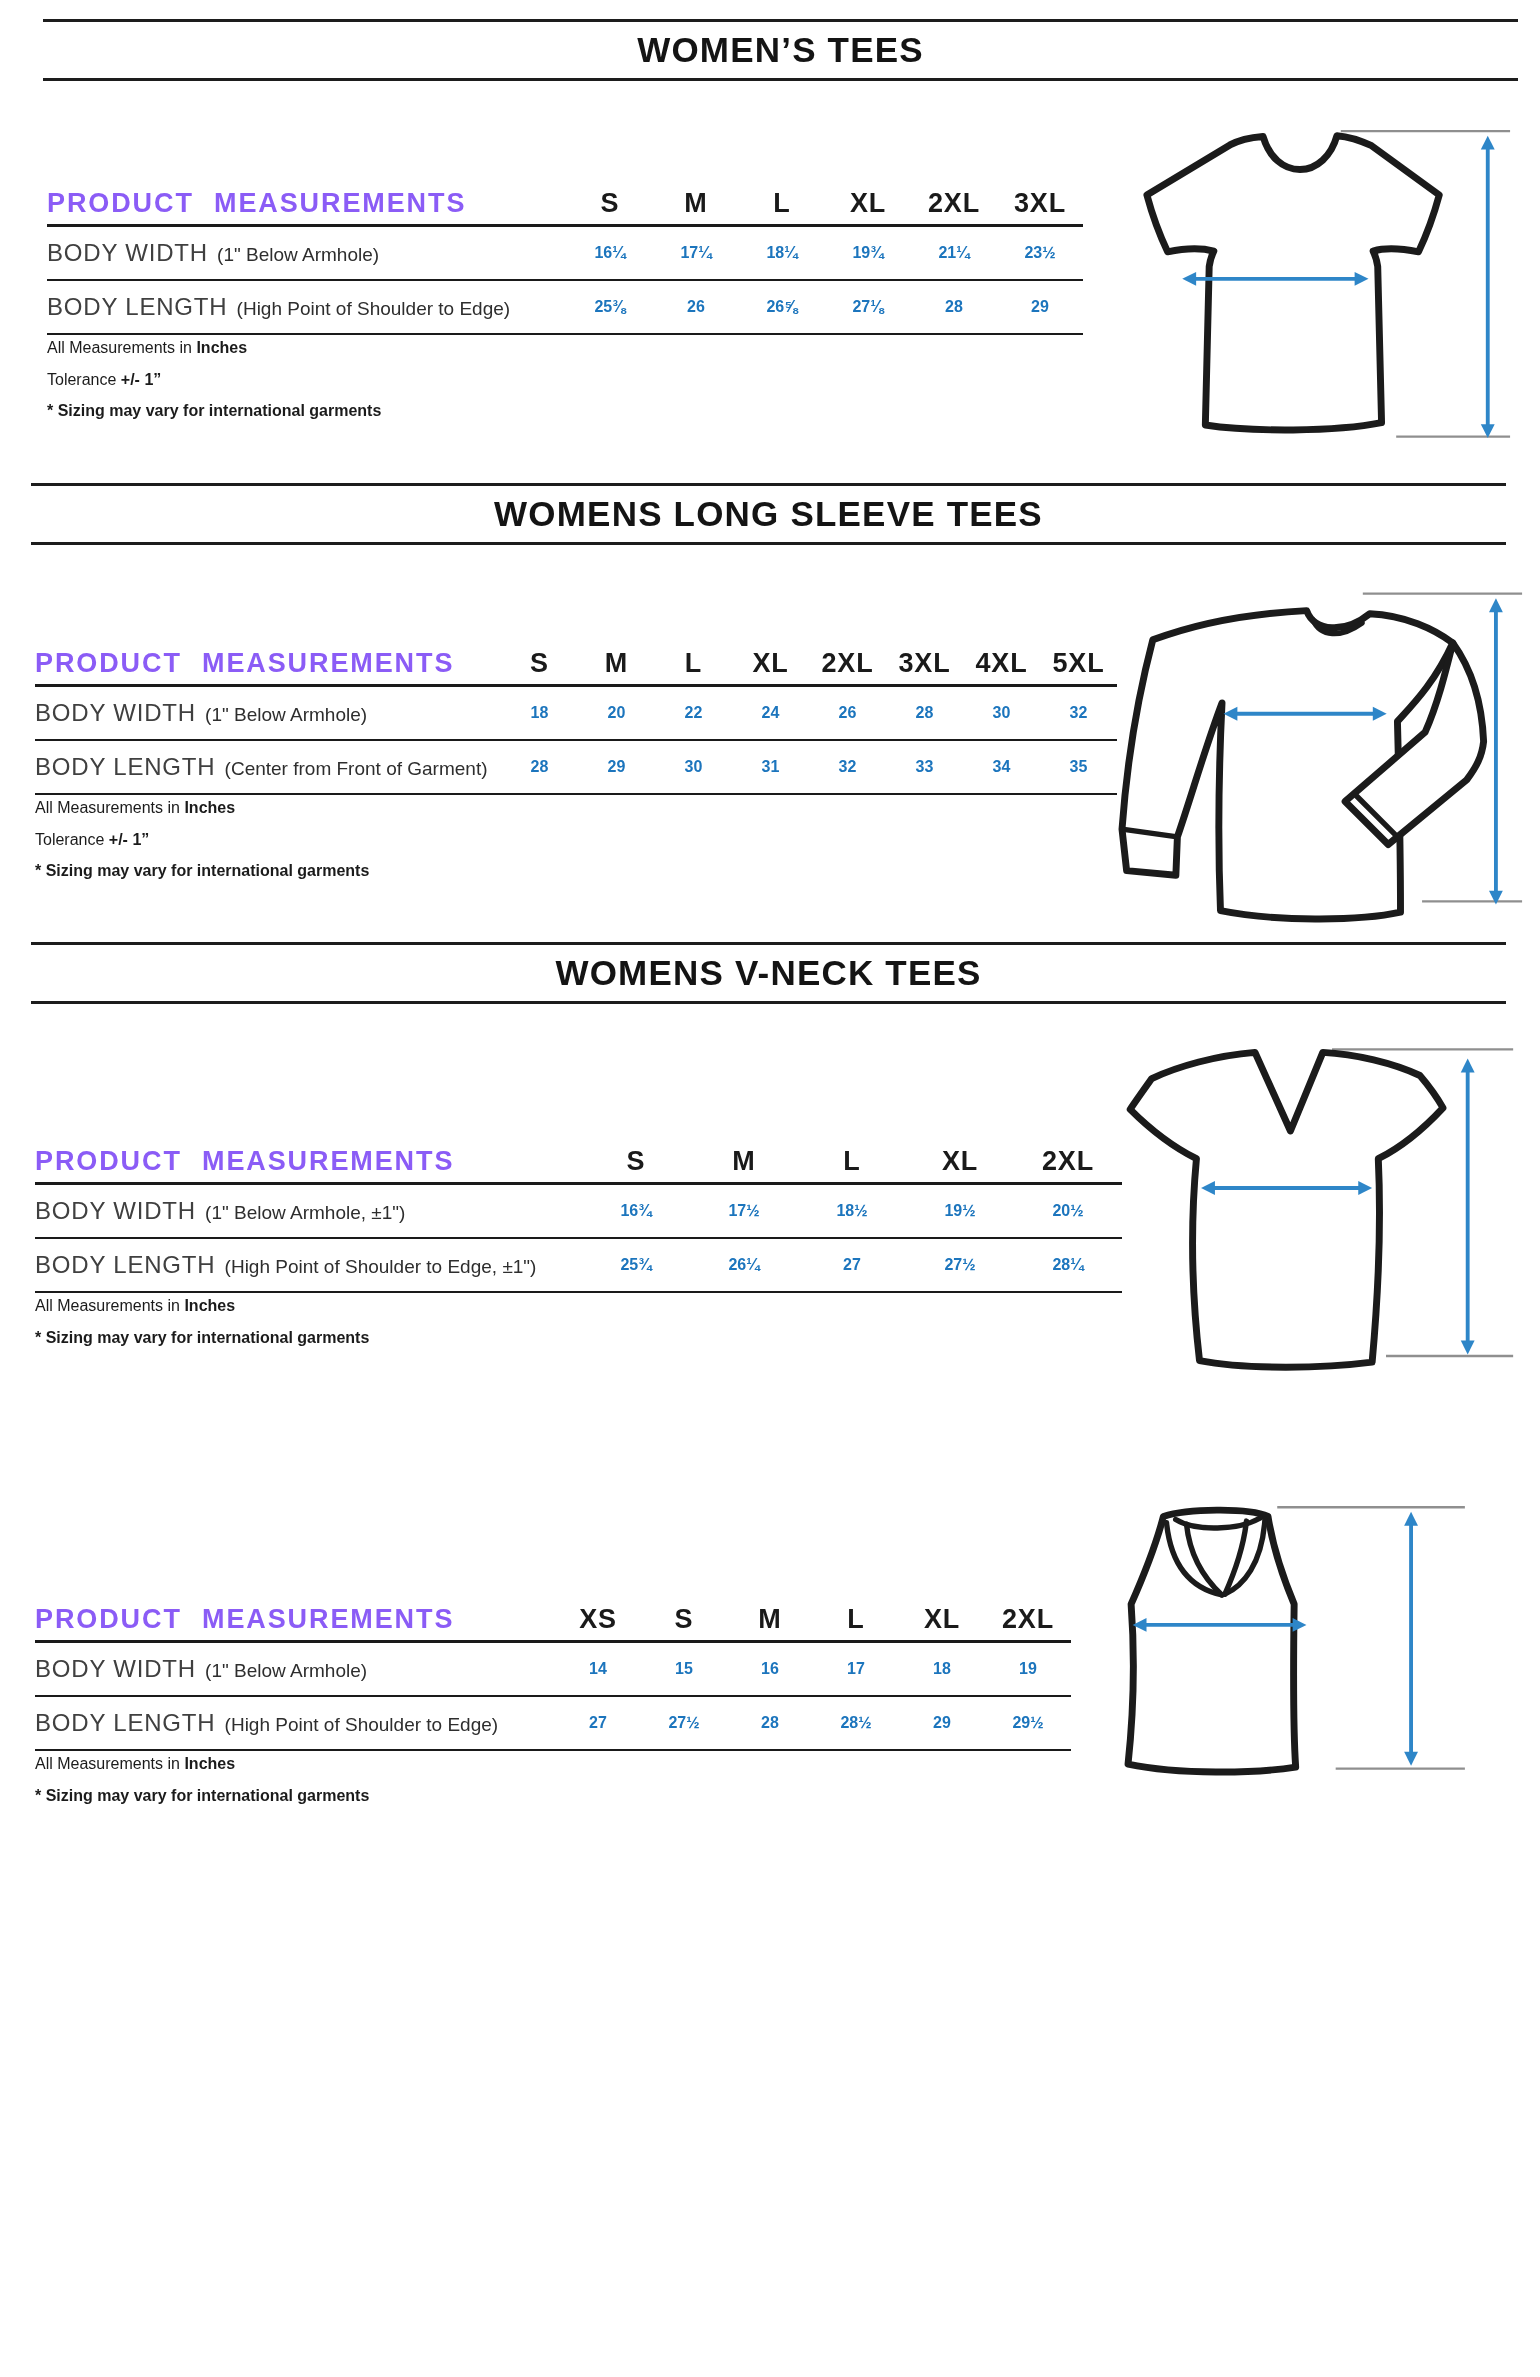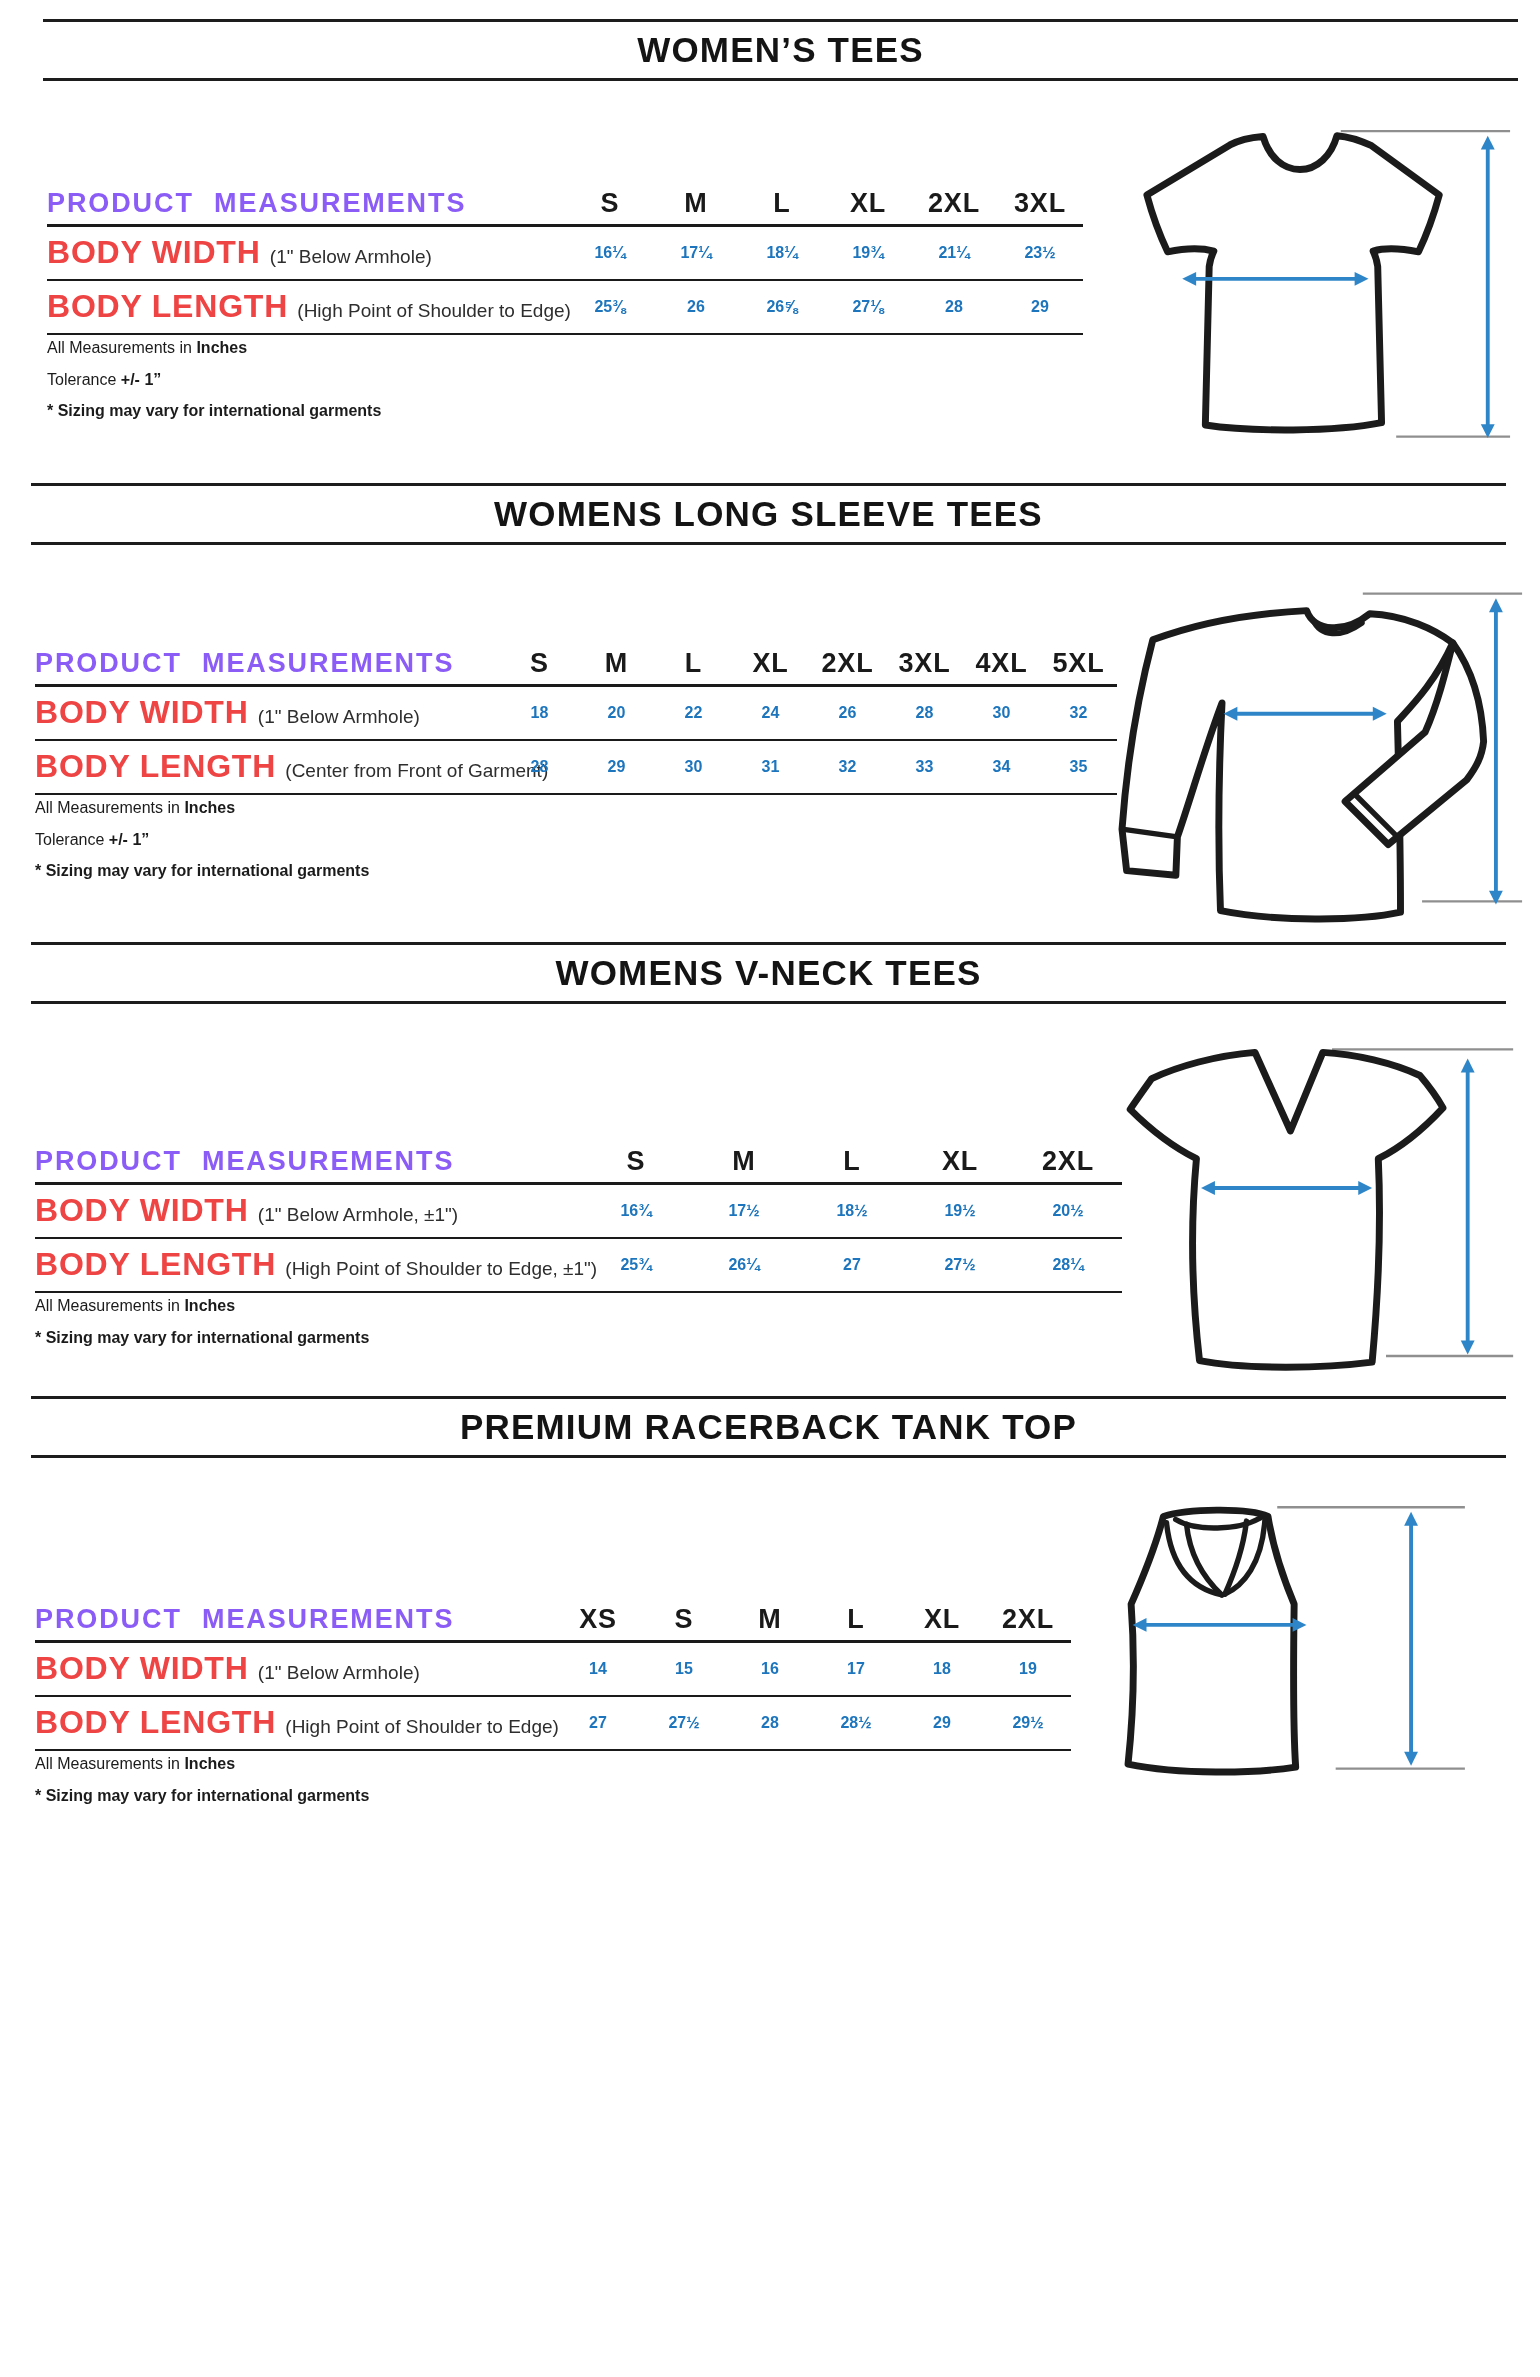--- a/index.html
+++ b/index.html
@@ -15,21 +15,21 @@
   .trow{display:grid;align-items:center;}
   .trow.hdr{height:46px;border-bottom:3.9px solid #1a1a1a;align-items:end;padding-bottom:4.6px;box-sizing:content-box;}
   .trow.r{height:52px;border-bottom:2.3px solid #1a1a1a;}
   .s1 .trow{grid-template-columns:520px repeat(6,86px);}
   .s2 .trow{grid-template-columns:466px repeat(8,77px);}
   .s3 .trow{grid-template-columns:547px repeat(5,108px);}
   .s4 .trow{grid-template-columns:520px repeat(6,86px);}
   .hlabel{font-size:27px;font-weight:800;letter-spacing:1.9px;word-spacing:10.8px;color:#8b5cf6;}
   .hsize{font-size:27px;font-weight:800;text-align:center;color:#1a1a1a;letter-spacing:0.8px;}
   .rlabel{display:flex;align-items:baseline;gap:9.2px;min-width:0;}
-  .rname{font-size:32px;font-weight:700;color:#ef4444;letter-spacing:0.8px;white-space:nowrap;}
+  .rname{font-size:24px;font-weight:400;color:#404040;letter-spacing:0.8px;white-space:nowrap;}
   .rnote{font-size:19px;color:#2e2e2e;white-space:nowrap;}
   .val{font-size:16px;font-weight:800;color:#1c75bd;text-align:center;}
 
   .notes{position:absolute;left:35px;}
   .nline{font-size:16px;line-height:23px;color:#1b1b1b;margin:0 0 8.5px 0;}
   .nb{font-weight:800;}
   .nitalic{font-weight:700;}
 
   .garment{position:absolute;}
   .outline{fill:#ffffff;stroke:#1b1b1b;stroke-width:9;stroke-linejoin:round;stroke-linecap:round;}
@@ -226,23 +226,20 @@
       </g>
       <g>
         <line class="arrow" x1="446" y1="40" x2="446" y2="392"></line>
         <polygon class="ahead" points="446,24 437,42 455,42"></polygon>
         <polygon class="ahead" points="446,408 437,390 455,390"></polygon>
       </g>
     </svg>
   </section>
 
   <section class="section s4" style="top:1396px;height:462px;">
-    <div class="titlebar">
-      <h2 class="title">PREMIUM RACERBACK TANK TOP</h2>
-    </div>
     <div class="tbl" style="top:193px;">
       <div class="trow hdr">
         <div class="hlabel">PRODUCT MEASUREMENTS</div>
         <div class="hsize">XS</div>
         <div class="hsize">S</div>
         <div class="hsize">M</div>
         <div class="hsize">L</div>
         <div class="hsize">XL</div>
         <div class="hsize">2XL</div>
       </div>

